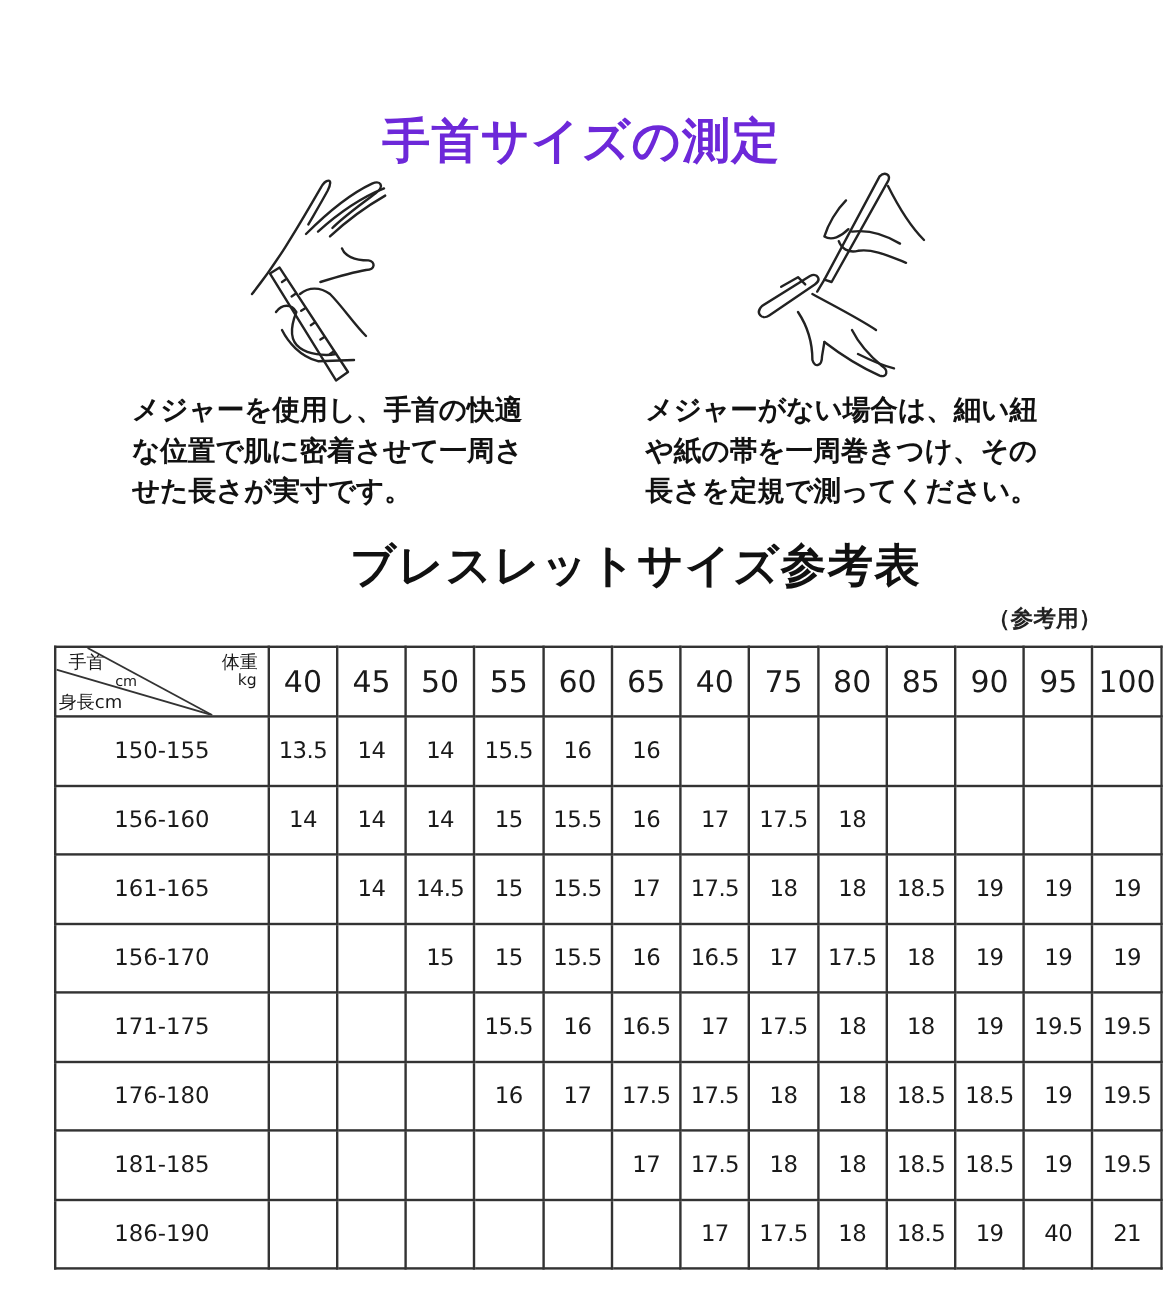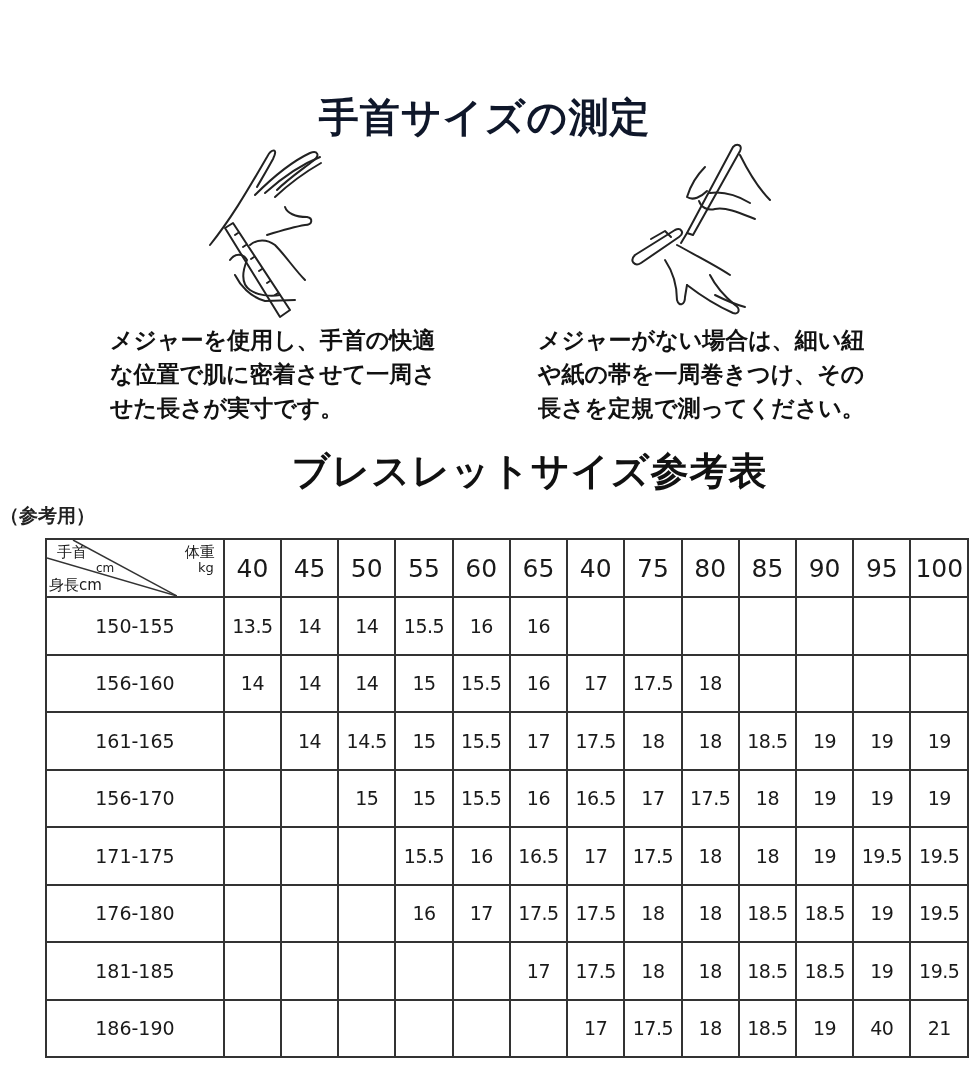--- a/index.html
+++ b/index.html
@@ -2,38 +2,38 @@
 <html><head>
   <meta charset="utf-8">
   <style>
     html, body { margin: 0; padding: 0; }
     body {
       width: 969px; height: 1080px; background: #ffffff; position: relative; overflow: hidden;
       font-family: "DejaVu Sans", "Liberation Sans", sans-serif; color: #111;
     }
     .title {
       position: absolute; left: 0; width: 969px; top: 90px; text-align: center;
-      font-size: 40px; font-weight: bold; letter-spacing: 1px; color: #0f172a;
+      font-size: 40px; font-weight: bold; letter-spacing: 1px; color: #6d28d9;
     }
     .illus { position: absolute; }
     .illus svg { display: block; }
     .illus-left { left: 195px; top: 135px; width: 160px; height: 185px; }
     .illus-right { left: 615px; top: 135px; width: 160px; height: 185px; }
     .desc {
       position: absolute; font-size: 23px; font-weight: bold; line-height: 34px; color: #111;
     }
     .desc-left { left: 110px; top: 325px; width: 340px; }
     .desc-right { left: 538px; top: 325px; width: 340px; }
-    .desc div { white-space: nowrap; font-family: Liberation Mono, monospace; }
+    .desc div { white-space: nowrap; }
     .chart-title {
       position: absolute; left: 0; width: 969px; top: 446px; text-align: center;
       font-size: 38px; font-weight: bold; color: #111; letter-spacing: 1px; padding-left: 45px;
     }
     .chart-sub {
-      position: absolute; left: 0; width: 918px; top: 503px; text-align: left;
+      position: absolute; left: 0; width: 918px; top: 503px; text-align: right;
       font-size: 19px; font-weight: bold; color: #222;
     }
     table.size-table {
       position: absolute; left: 45px; top: 538px; border-collapse: collapse;
       table-layout: fixed;
     }
     table.size-table td, table.size-table th {
       border: 2px solid #333; padding: 0; text-align: center; vertical-align: middle;
       font-weight: normal; color: #1a1a1a;
     }

